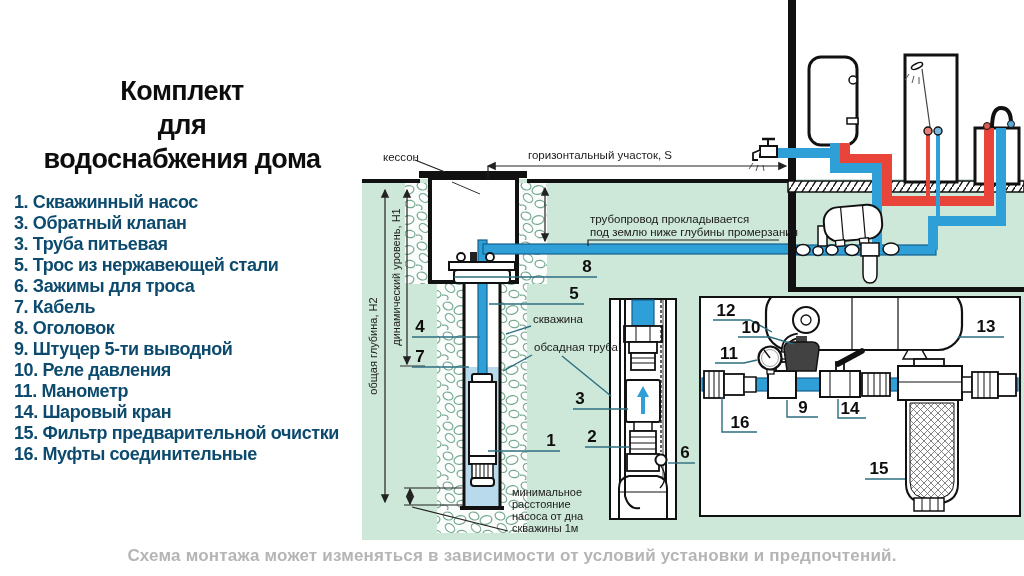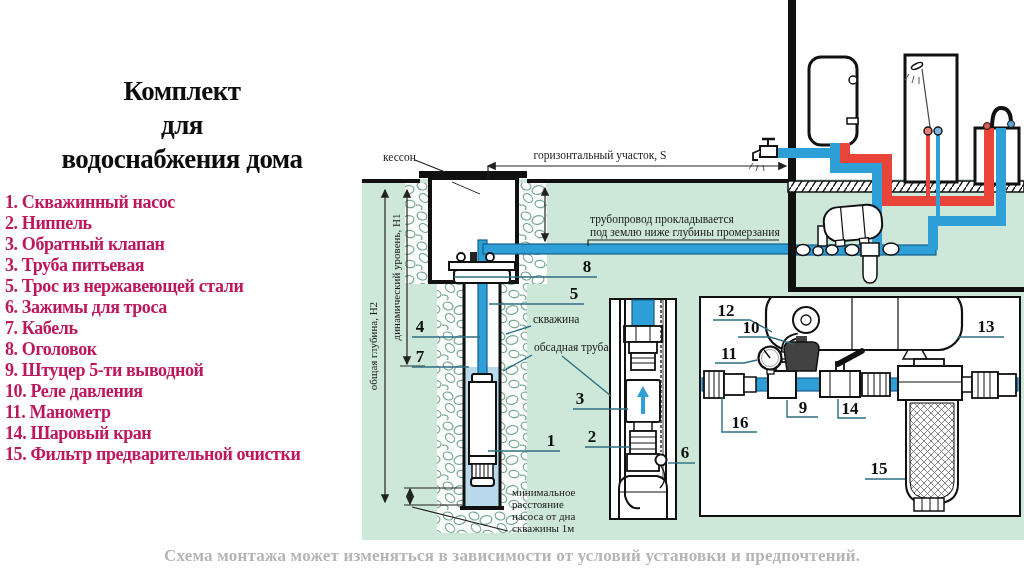--- a/index.html
+++ b/index.html
@@ -1,21 +1,21 @@
 <!DOCTYPE html>
 <html><head>
 <meta charset="utf-8">
 <style>
   html,body{margin:0;padding:0;background:#fff;}
   .stage{position:relative;width:1024px;height:576px;background:#fff;overflow:hidden;
-         font-family:Liberation Serif, serif;}
+         font-family:Liberation Sans, sans-serif;}
   .title{position:absolute;left:0;top:74px;width:364px;text-align:center;
          font-weight:bold;font-size:27px;line-height:34px;color:#0d0d0d;letter-spacing:-0.5px;}
-  .legend{position:absolute;left:5px;top:192px;width:372px;font-weight:bold;
-          font-size:18px;line-height:21px;color:#be185d;letter-spacing:-0.4px;white-space:nowrap;}
+  .legend{position:absolute;left:14px;top:192px;width:372px;font-weight:bold;
+          font-size:18px;line-height:21px;color:#0c4a6e;letter-spacing:-0.4px;white-space:nowrap;}
   .caption{position:absolute;left:0;top:546px;width:1024px;text-align:center;
            font-weight:bold;font-size:17px;color:#b5b5b5;letter-spacing:0.2px;}
   svg.diagram{position:absolute;left:0;top:0;}
   .lbl{font-size:11.5px;fill:#1a1a1a;}
   .vlbl{font-size:11px;fill:#1a1a1a;}
   .num{font-size:17px;font-weight:bold;fill:#0d0d0d;}
   .ldr{stroke:#2c6e80;stroke-width:1.4;fill:none;}
   .dim{stroke:#222;stroke-width:1.2;fill:none;}
   .ol{fill:#fff;stroke:#111;}
 </style>
@@ -25,32 +25,32 @@
 <div class="stage">
 
   <div class="title">
     <div>Комплект</div>
     <div>для</div>
     <div>водоснабжения дома</div>
   </div>
 
   <div class="legend">
     <div>1. Скважинный насос</div>
-    <div>2. Ниппель</div>
     <div>3. Обратный клапан</div>
     <div>3. Труба питьевая</div>
     <div>5. Трос из нержавеющей стали</div>
     <div>6. Зажимы для троса</div>
     <div>7. Кабель</div>
     <div>8. Оголовок</div>
     <div>9. Штуцер 5-ти выводной</div>
     <div>10. Реле давления</div>
     <div>11. Манометр</div>
     <div>14. Шаровый кран</div>
     <div>15. Фильтр предварительной очистки</div>
+    <div>16. Муфты соединительные</div>
   </div>
 
   <div class="caption">Схема монтажа может изменяться в зависимости от условий установки и предпочтений.</div>
 
   <svg class="diagram" width="1024" height="576" viewBox="0 0 1024 576">
     <defs>
       <pattern id="gravel" width="26" height="30" patternUnits="userSpaceOnUse">
         <rect width="26" height="30" fill="#fbfdfc"></rect>
         <ellipse cx="6" cy="6" rx="5" ry="3.8" fill="#fff" stroke="#74a98e" stroke-width="1.2" transform="rotate(20 6 6)"></ellipse>
         <ellipse cx="18" cy="10" rx="6" ry="4.2" fill="#fff" stroke="#74a98e" stroke-width="1.2" transform="rotate(-15 18 10)"></ellipse>

